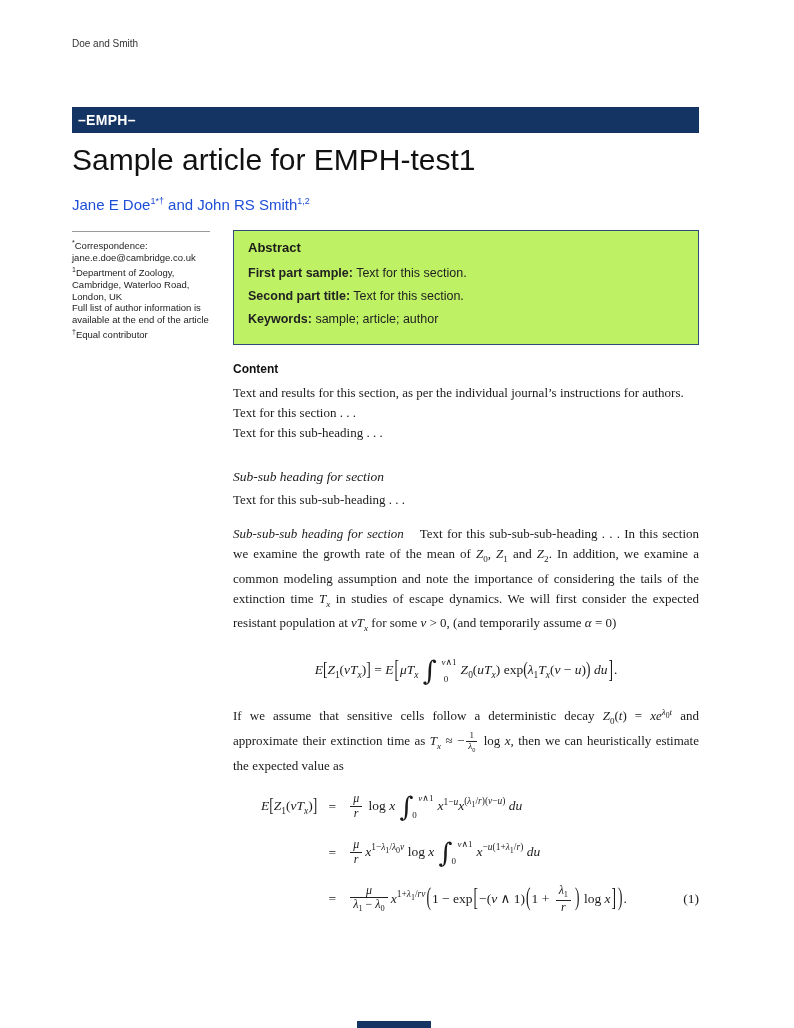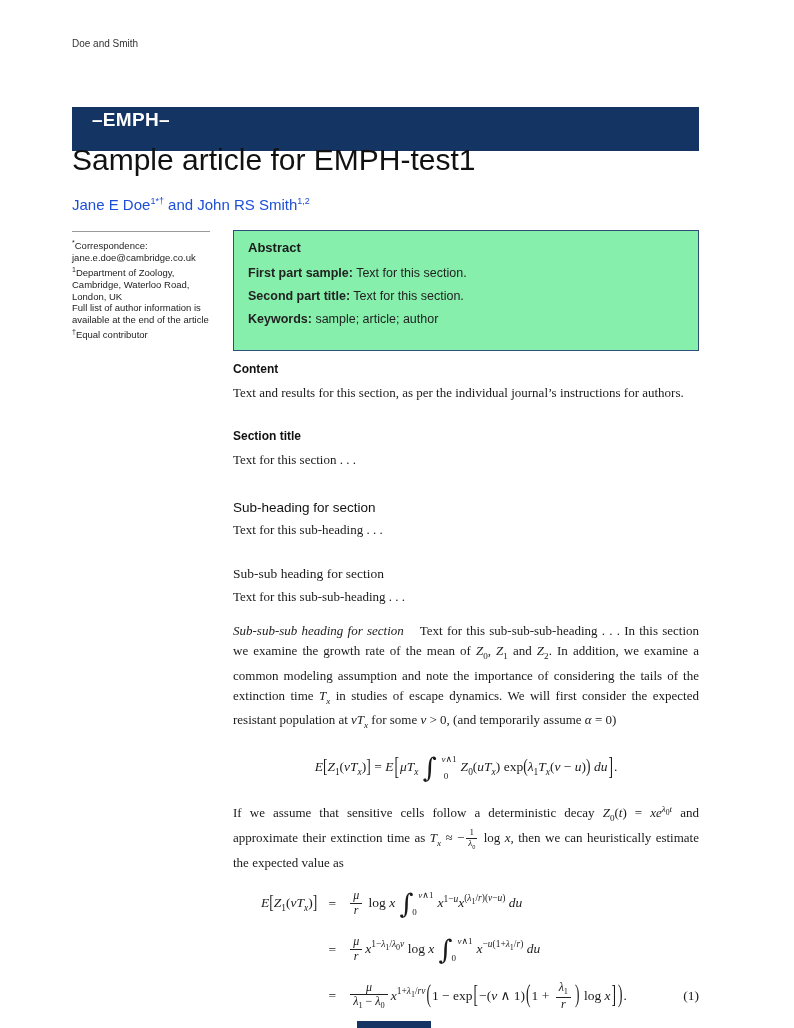--- a/index.html
+++ b/index.html
@@ -8,57 +8,57 @@
     --ink:#1a1a1a;
   }
   *{margin:0;padding:0;box-sizing:border-box;}
   html,body{background:#ffffff;}
   body{width:794px;height:1028px;position:relative;overflow:hidden;
        font-family:"Liberation Serif",serif;color:var(--ink);}
 
   .running-head{position:absolute;left:72px;top:38px;
        font-family:"Liberation Sans",sans-serif;font-size:10px;color:#333;}
 
-  .banner{position:absolute;left:72px;top:107px;width:627px;height:44px;
+  .banner{position:absolute;left:72px;top:107px;width:627px;height:26px;
        background:var(--banner);color:#fff;
-       font-family:"Liberation Sans",sans-serif;font-weight:bold;font-size:19px;
-       line-height:26px;padding-left:20px;letter-spacing:.3px;}
+       font-family:"Liberation Sans",sans-serif;font-weight:bold;font-size:14px;
+       line-height:26px;padding-left:6px;letter-spacing:.3px;}
 
   .title{position:absolute;left:72px;top:143px;width:640px;
        font-family:"Liberation Sans",sans-serif;font-weight:normal;
        font-size:30px;color:#111;}
 
   .authors{position:absolute;left:72px;top:196px;width:500px;
        font-family:"Liberation Sans",sans-serif;font-size:15px;color:#1d4ed8;}
   .authors sup{font-size:9px;}
 
   .side-rule{position:absolute;left:72px;top:231px;width:138px;height:0;
        border-top:1px solid #9a9a9a;}
   .correspondence{position:absolute;left:72px;top:237px;width:168px;
        font-family:"Liberation Sans",sans-serif;font-size:9.5px;
        line-height:11.8px;color:#222;}
   .correspondence sup{font-size:7px;}
 
   .abstract-box{position:absolute;left:233px;top:230px;width:466px;min-height:100px;
-       border:1.5px solid var(--border);background:#86efac;padding:9px 14px 11px;}
+       border:1.5px solid var(--border);background:#bef264;padding:9px 14px 5px;}
   .abstract-heading{font-family:"Liberation Sans",sans-serif;font-weight:bold;
        font-size:13px;margin-bottom:11px;}
   .abstract-item{font-family:"Liberation Sans",sans-serif;font-size:12.5px;
        margin-bottom:9px;color:#222;}
   .abstract-item:last-child{margin-bottom:13px;}
   .abstract-item b{font-weight:bold;}
 
   .main{position:absolute;left:233px;top:362px;width:466px;}
 
   h2.sec{font-family:"Liberation Sans",sans-serif;font-weight:bold;font-size:12px;
        margin:26px 0 7px;color:#111;}
   h2.sec.first{margin-top:0;}
   h3.subsec{font-family:"Liberation Sans",sans-serif;font-weight:normal;
        font-size:13.5px;margin:30px 0 5px;color:#111;}
-  h4.subsubsec{font-family:"Liberation Serif",serif;
+  h4.subsubsec{font-family:"Liberation Serif",serif;font-style:italic;
        font-weight:normal;font-size:13.5px;margin:26px 0 5px;}
   p.body{font-size:13px;line-height:20px;text-align:justify;color:var(--ink);}
   p.para{margin-top:14px;}
   .runin{font-style:italic;margin-right:16px;}
 
   
   .math i{font-family:"Liberation Serif",serif;font-style:italic;}
   sup{font-size:70%;}
   sub{font-size:70%;}
   sup sub,sub sub,sup i sub{font-size:85%;}
@@ -110,24 +110,22 @@
   <div class="abstract-item"><b>First part sample:</b><span> Text for this section.</span></div>
   <div class="abstract-item"><b>Second part title:</b><span> Text for this section.</span></div>
   <div class="abstract-item"><b>Keywords:</b><span> sample; article; author</span></div>
 </div>
 
 <div class="main">
 
   <h2 class="sec first">Content</h2>
   <p class="body">Text and results for this section, as per the individual journal’s instructions for authors.</p>
 
-  <h2 class="sec">Section title</h2>
   <p class="body">Text for this section . . .</p>
 
-  <h3 class="subsec">Sub-heading for section</h3>
   <p class="body">Text for this sub-heading . . .</p>
 
   <h4 class="subsubsec">Sub-sub heading for section</h4>
   <p class="body">Text for this sub-sub-heading . . .</p>
 
   <p class="body para math"><span class="runin">Sub-sub-sub heading for section</span><span>Text for this sub-sub-sub-heading . . . In this section we examine the growth rate of the mean of <i>Z</i><sub>0</sub>, <i>Z</i><sub>1</sub> and <i>Z</i><sub>2</sub>. In addition, we examine a common modeling assumption and note the importance of considering the tails of the extinction time <i>T<sub>x</sub></i> in studies of escape dynamics. We will first consider the expected resistant population at <i>vT<sub>x</sub></i> for some <i>v</i> &gt; 0, (and temporarily assume <i>α</i> = 0)</span></p>
 
   <div class="disp-eq math"><i>E</i><span class="b1">[</span><i>Z</i><sub>1</sub>(<i>vT<sub>x</sub></i>)<span class="b1">]</span> = <i>E</i><span class="b2">[</span><i>μT<sub>x</sub></i><span class="int">∫</span><span class="ilim">
         <span class="iu"><i>v</i>∧1</span>
         <span class="il">0</span>

